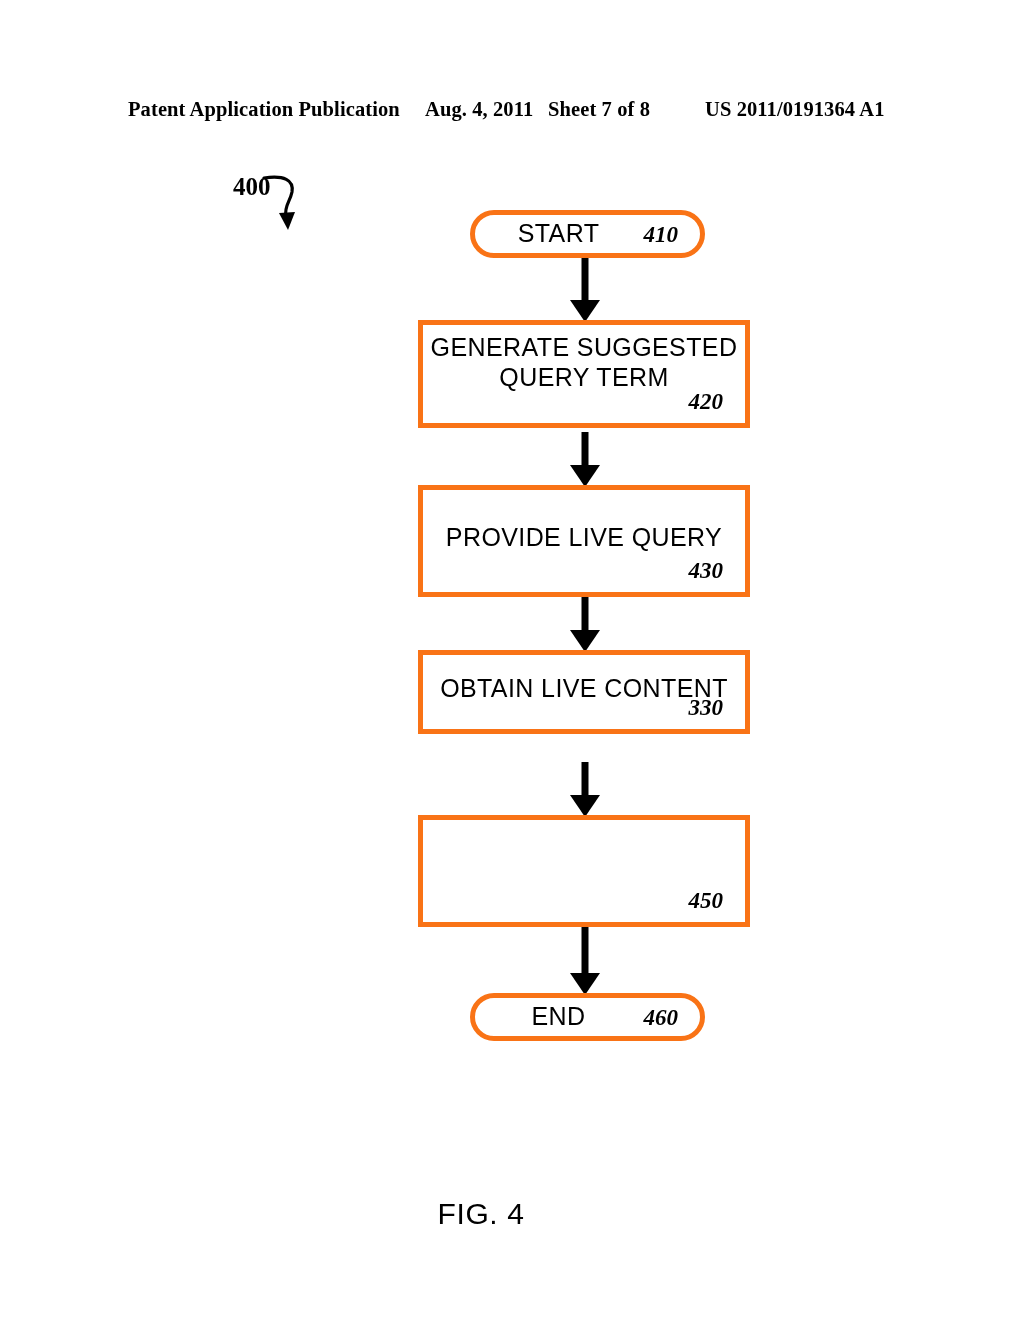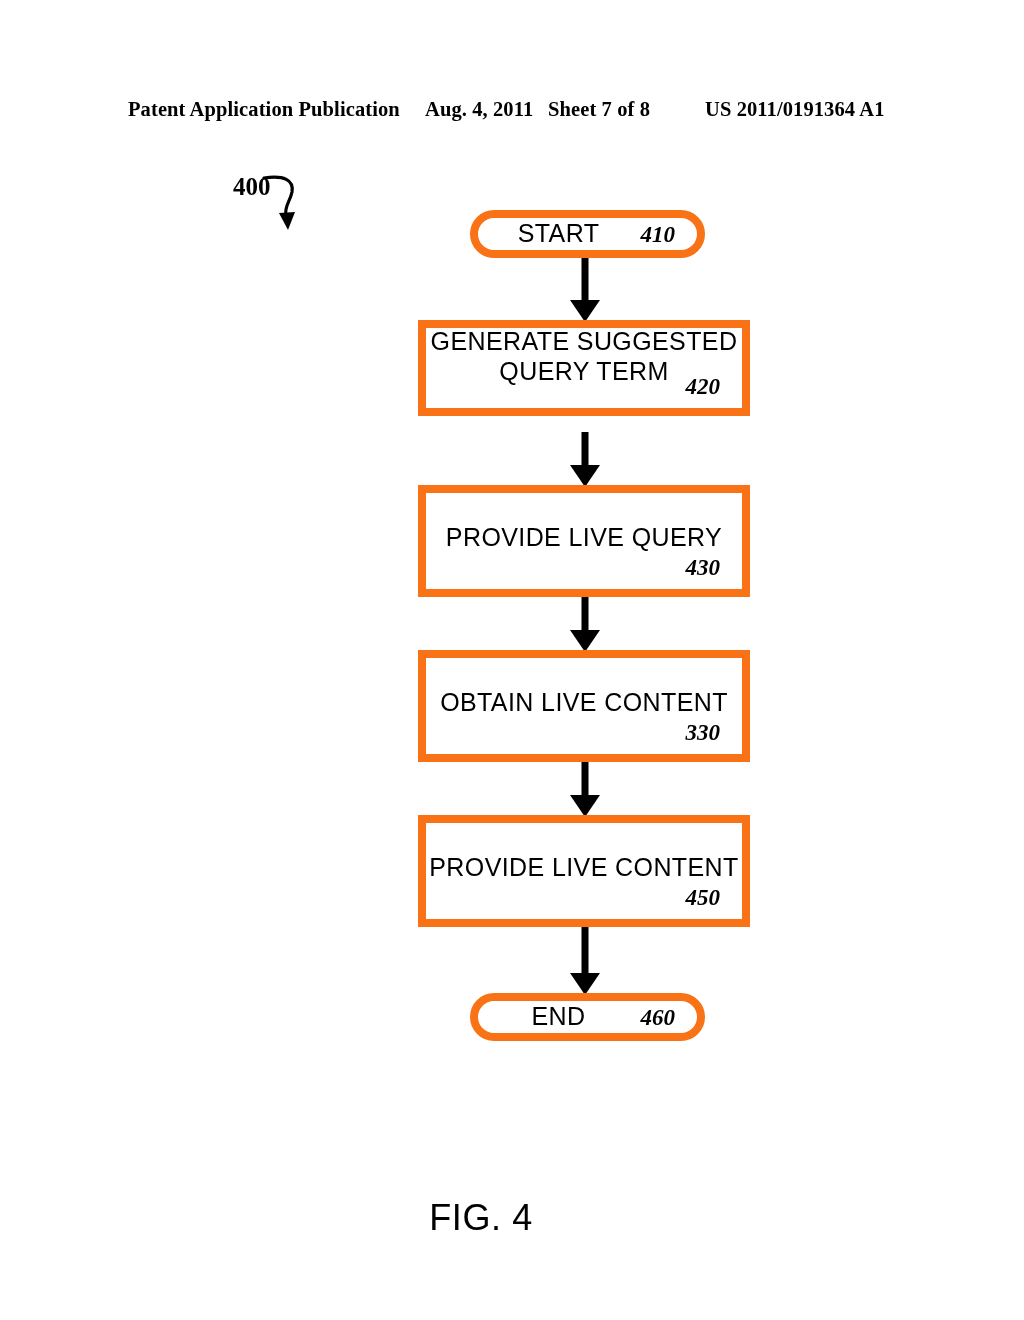--- a/index.html
+++ b/index.html
@@ -60,21 +60,21 @@
     left: 0;
     top: 0;
     width: 1024px;
     height: 1320px;
   }
 
   .node {
     position: absolute;
     box-sizing: border-box;
     background: #ffffff;
-    border: 8px solid #f97316;
+    border: 5px solid #f97316;
   }
   
   .node::after {
     content: "";
     position: absolute;
     left: 6px;
     top: 6px;
     right: -6px;
     bottom: -6px;
     background: #000000;
@@ -142,21 +142,21 @@
     top: 0;
   }
 
   
   #fig-caption {
     position: absolute;
     left: 0;
     top: 1197px;
     width: 948px;
     text-align: center;
-    font-size: 36px;
+    font-size: 30px;
     letter-spacing: 0.6px;
   }
   #fig-caption .cap-inner {
     display: inline-block;
     margin-left: 14px;
   }
 </style>
 </head>
 <body>
 
@@ -201,38 +201,37 @@
       <line x1="585" y1="927" x2="585" y2="977" stroke="#000000" stroke-width="7"></line>
       <polygon points="570,973 600,973 585,995" fill="#000000"></polygon>
     </g>
   </svg>
 
   <div class="node terminator" style="left:470px; top:210px; width:235px; height:48px;">
     <div class="node-label">START</div>
     <div class="node-ref">410</div>
   </div>
 
-  <div class="node process two-line" style="left:418px; top:320px; width:332px; height:96px;">
+  <div class="node process two-line" style="left:418px; top:320px; width:332px; height:108px;">
     <div class="node-label">GENERATE SUGGESTED
 QUERY TERM</div>
     <div class="node-ref">420</div>
   </div>
 
   <div class="node process" style="left:418px; top:485px; width:332px; height:112px;">
     <div class="node-label">PROVIDE LIVE QUERY</div>
     <div class="node-ref">430</div>
   </div>
 
-  <div class="node process" style="left:418px; top:650px; width:332px; height:112px;padding-left:28px;">
+  <div class="node process" style="left:418px; top:650px; width:332px; height:84px;padding-left:28px;">
     <div class="node-label">OBTAIN LIVE CONTENT</div>
     <div class="node-ref">330</div>
   </div>
 
   <div class="node process" style="left:418px; top:815px; width:332px; height:112px;">
-    <div class="node-label">PROVIDE LIVE CONTENT</div>
     <div class="node-ref">450</div>
   </div>
 
   <div class="node terminator" style="left:470px; top:993px; width:235px; height:48px;">
     <div class="node-label">END</div>
     <div class="node-ref">460</div>
   </div>
 
 </div>
 

